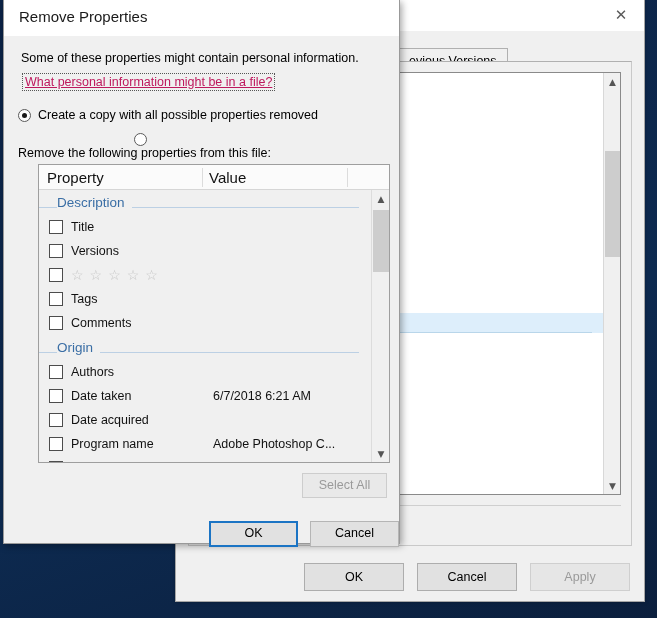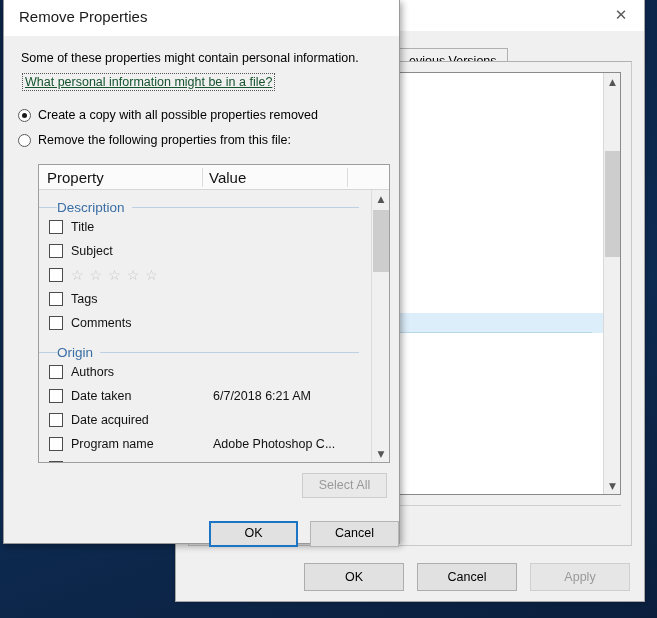--- a/index.html
+++ b/index.html
@@ -92,26 +92,26 @@
   }
   #dlg-titlebar {
     position:absolute; left:0; top:0; right:0; height:37px;
     background:#ffffff; border-bottom:1px solid #f0f0f0;
   }
   #dlg-title {
     position:absolute; left:15px; top:8px; font-size:15px; color:#1a1a1a;
   }
   #dlg-desc { position:absolute; left:17px; top:51px; font-size:12.5px; color:#000; }
   #dlg-link {
-    position:absolute; left:19px; top:74px; font-size:12.5px; color:#14532d;
+    position:absolute; left:19px; top:74px; font-size:12.5px; color:#be185d;
     text-decoration:underline; padding:1px 2px;
     outline:1px dotted #555; outline-offset:0px;text-align:center;
   }
   .radio-row { position:absolute; left:14px; font-size:12.5px; display:flex; align-items:center; }
-  #radio1 { top:108px; } #radio2 { top:133px; }
+  #radio1 { top:108px; } #radio2 { top:133px;flex-direction:column; }
   .radio-dot {
     width:13px; height:13px; border:1px solid #5a5a5a; border-radius:50%;
     background:#fff; margin-right:7px; position:relative; flex:none;
   }
   .radio-dot.on::after {
     content:""; position:absolute; left:3px; top:3px; width:5px; height:5px;
     border-radius:50%; background:#1a1a1a;
   }
   #prop-box {
     position:absolute; left:34px; top:164px; width:352px; height:299px;
@@ -123,21 +123,21 @@
   }
   #prop-head .h {
     position:absolute; top:4px; font-size:15px; color:#111;
   }
   #prop-head .divider { position:absolute; top:3px; width:1px; height:19px; background:#dcdcdc; }
   #prop-list {
     position:absolute; left:0; top:25px; right:18px; bottom:0; overflow:hidden;
   }
   .sect {
     position:relative; height:25px; padding-left:18px;
-    color:#3a6ea5; font-size:13.5px; display:flex; align-items:flex-end;
+    color:#3a6ea5; font-size:13.5px; display:flex; align-items:center;
   }
   .sect .line {
     position:absolute; left:0; right:12px; bottom:7px; height:1px; background:#bcd0e4;
   }
   .sect span.txt { background:#f0f0f0; padding-right:7px; position:relative; z-index:1; }
   .prop-row {
     position:relative; height:24px; display:flex; align-items:center; padding-left:10px;
   }
   .cb {
     width:14px; height:14px; border:1px solid #4c4c4c; background:#fff; flex:none; margin-right:8px;
@@ -252,21 +252,21 @@
           <span class="line"></span>
           <span class="txt">Description</span>
         </div>
         <div class="prop-row">
           <span class="cb"></span>
           <span class="prop-name">Title</span>
           <span class="prop-val"></span>
         </div>
         <div class="prop-row">
           <span class="cb"></span>
-          <span class="prop-name">Subject</span>
+          <span class="prop-name">Versions</span>
           <span class="prop-val"></span>
         </div>
         <div class="prop-row">
           <span class="cb"></span>
           <span class="stars">
             <span>☆</span>
             <span>☆</span>
             <span>☆</span>
             <span>☆</span>
             <span>☆</span>

